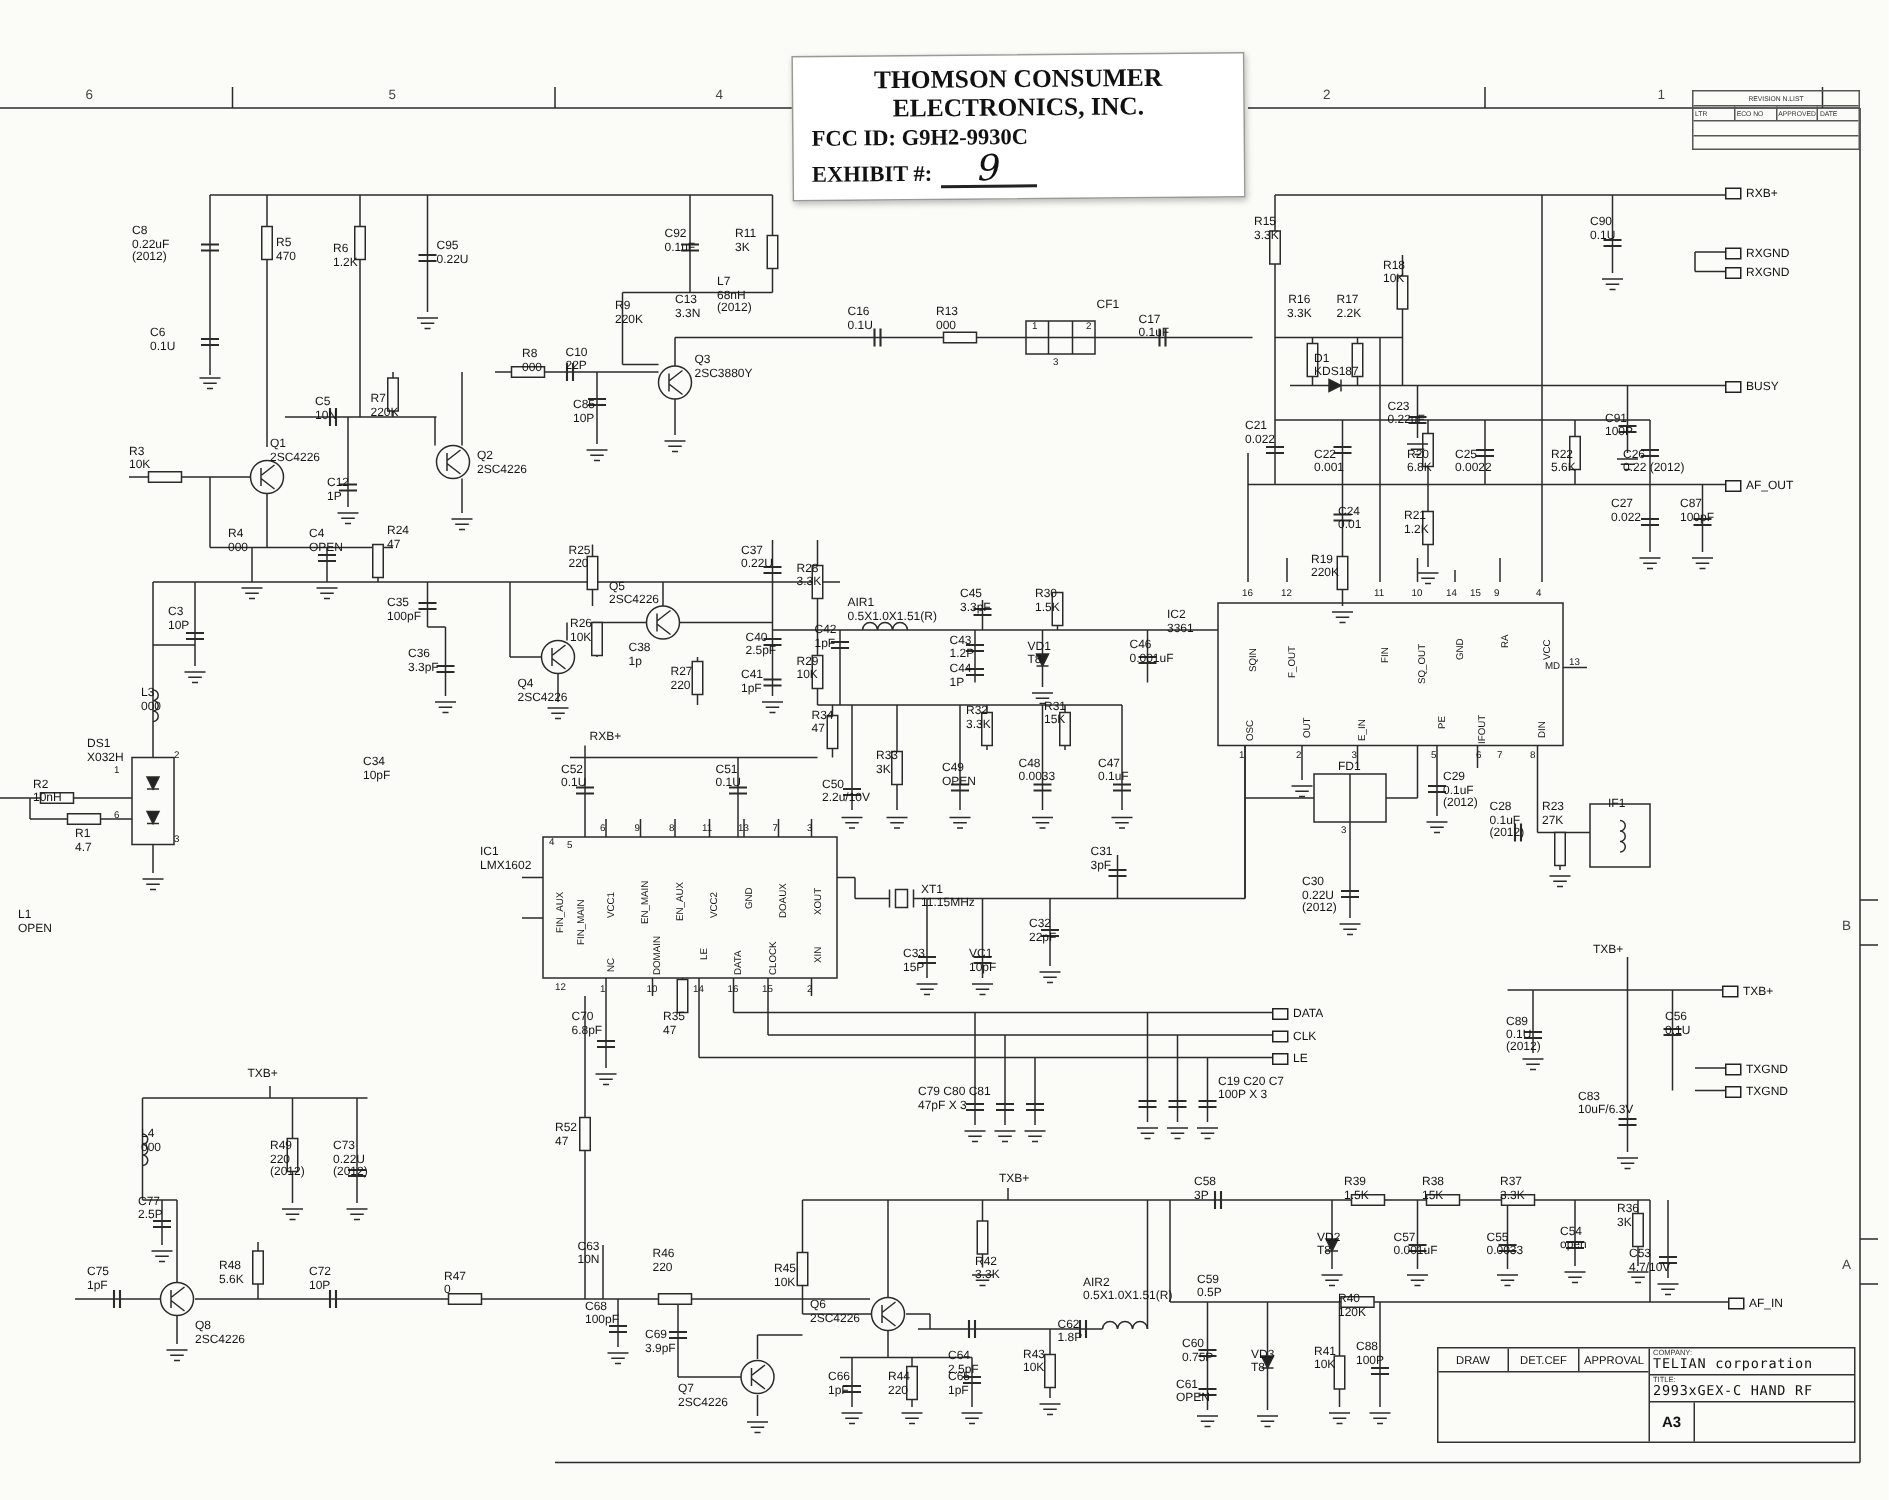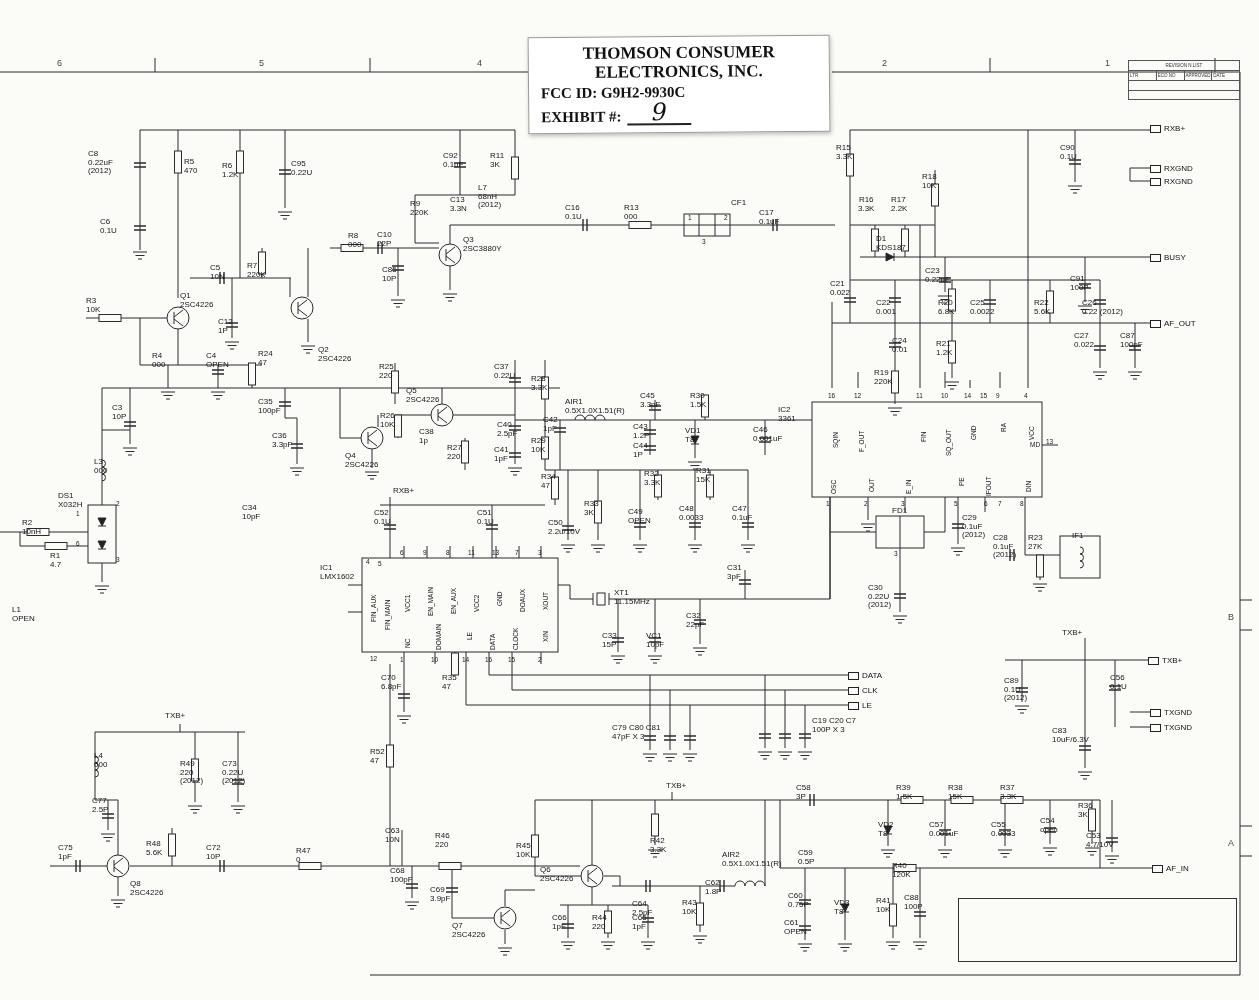--- a/index.html
+++ b/index.html
@@ -353,21 +353,21 @@
       <div class="comp" style="left: 463px; top: 236px;">Q3
 2SC3880Y</div>
       <div class="comp" style="left: 382px; top: 266px;">C85
 10P</div>
       <div class="comp" style="left: 247px; top: 262px;">R7
 220K</div>
       <div class="comp" style="left: 210px; top: 264px;">C5
 10N</div>
       <div class="comp" style="left: 180px; top: 292px;">Q1
 2SC4226</div>
-      <div class="comp" style="left: 318px; top: 300px; margin-top: 46px;">Q2
+      <div class="comp" style="left: 318px; top: 300px;">Q2
 2SC4226</div>
       <div class="comp" style="left: 86px; top: 297px;">R3
 10K</div>
       <div class="comp" style="left: 218px; top: 318px;">C12
 1P</div>
       <div class="comp" style="left: 152px; top: 352px;">R4
 000</div>
       <div class="comp" style="left: 206px; top: 352px;">C4
 OPEN</div>
       <div class="comp" style="left: 258px; top: 350px;">R24
@@ -766,15 +766,35 @@
   <div class="rt-cols">
     <span>LTR</span>
     <span>ECO NO</span>
     <span>APPROVED</span>
     <span>DATE</span>
   </div>
   <div class="rt-row"></div>
 </div>
 
 <div class="tblock">
+  <div class="tb-left">
+    <div class="tb-hrow">
+      <div class="tb-h">DRAW</div>
+      <div class="tb-h">DET.CEF</div>
+      <div class="tb-h">APPROVAL</div>
+    </div>
+  </div>
+  <div class="tb-right">
+    <div class="tb-co">
+      <span class="tiny">COMPANY:</span>
+      <span class="co">TELIAN corporation</span>
+    </div>
+    <div class="tb-ti">
+      <span class="tiny">TITLE:</span>
+      <span class="ti">2993xGEX-C HAND RF</span>
+    </div>
+    <div class="tb-bot">
+      <span class="size">A3</span>
+    </div>
+  </div>
 </div>
 
 </div>
 
 </body></html>

